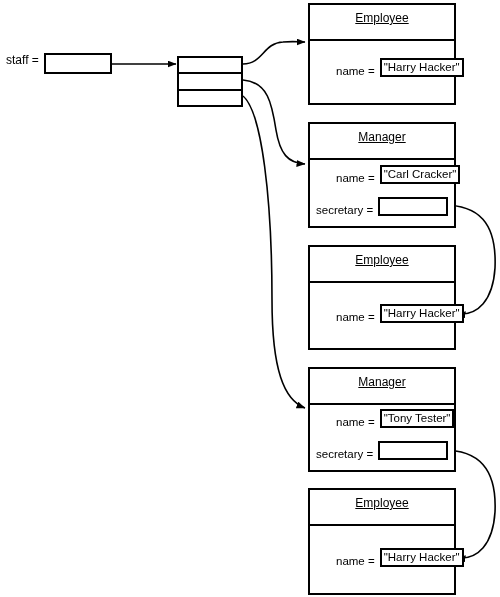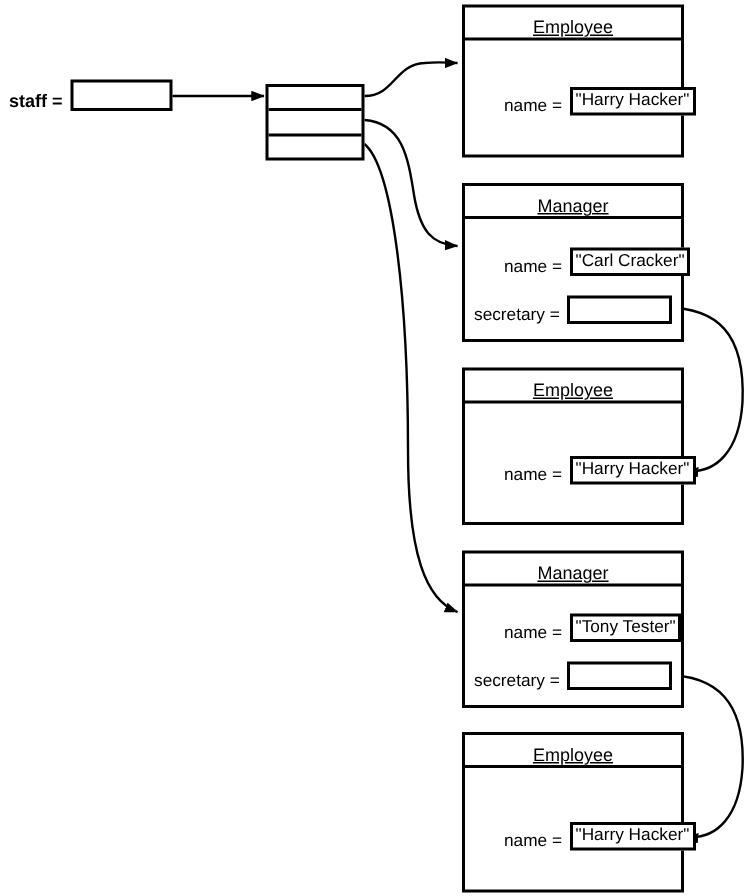--- a/index.html
+++ b/index.html
@@ -25,21 +25,21 @@
     position: absolute;
     border: 2px solid #000000;
     box-sizing: border-box;
     background: #ffffff;
   }
   .obj-title {
     position: absolute;
     left: 0;
     right: 0;
     top: 0;
-    height: 22px;
+    height: 36px;
     line-height: 26px;
     text-align: center;
     font-size: 12px;
     color: #000000;
     border-bottom: 2px solid #000000;
     box-sizing: border-box;
   }
   .obj-title span {
     text-decoration: underline;
   }
@@ -66,23 +66,22 @@
     display: flex;
     align-items: center;
     justify-content: center;
   }
   .field-value.ref {
     width: 70px;
   }
   .var-row {
     position: absolute;
     display: flex;
-    align-items: flex-end;
+    align-items: flex-start;
     font-size: 12px;
-    font-weight: bold;
   }
   .var-label {
     margin-right: 5px;
   }
   .var-cell {
     width: 68px;
     height: 21px;
     border: 2px solid #000000;
     box-sizing: border-box;
     background: #ffffff;

